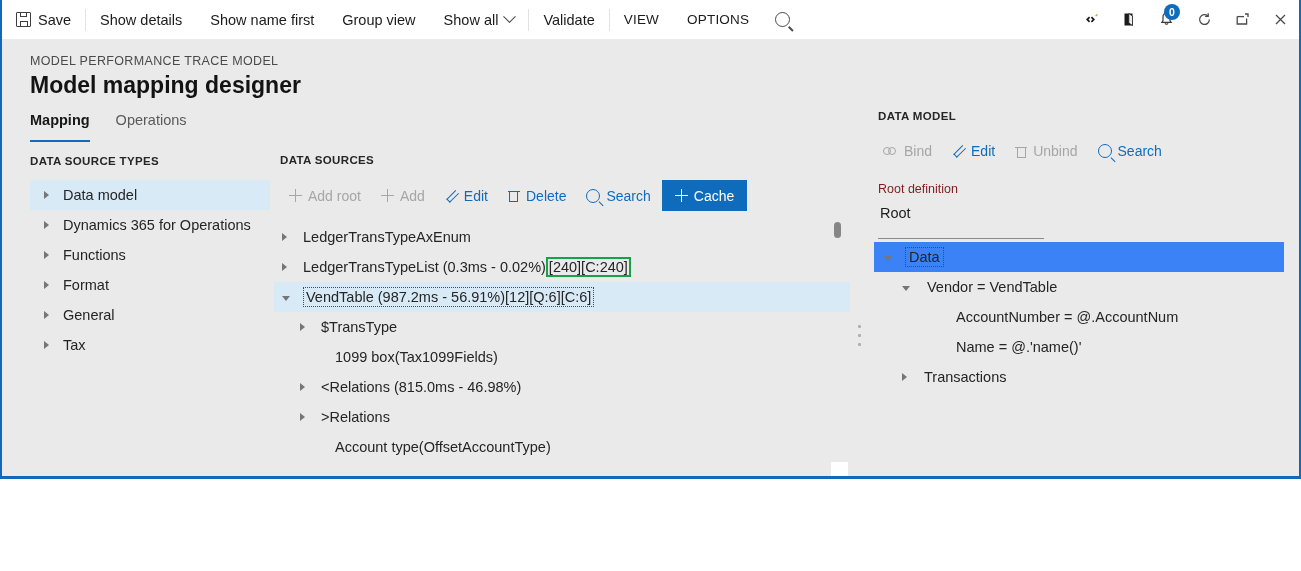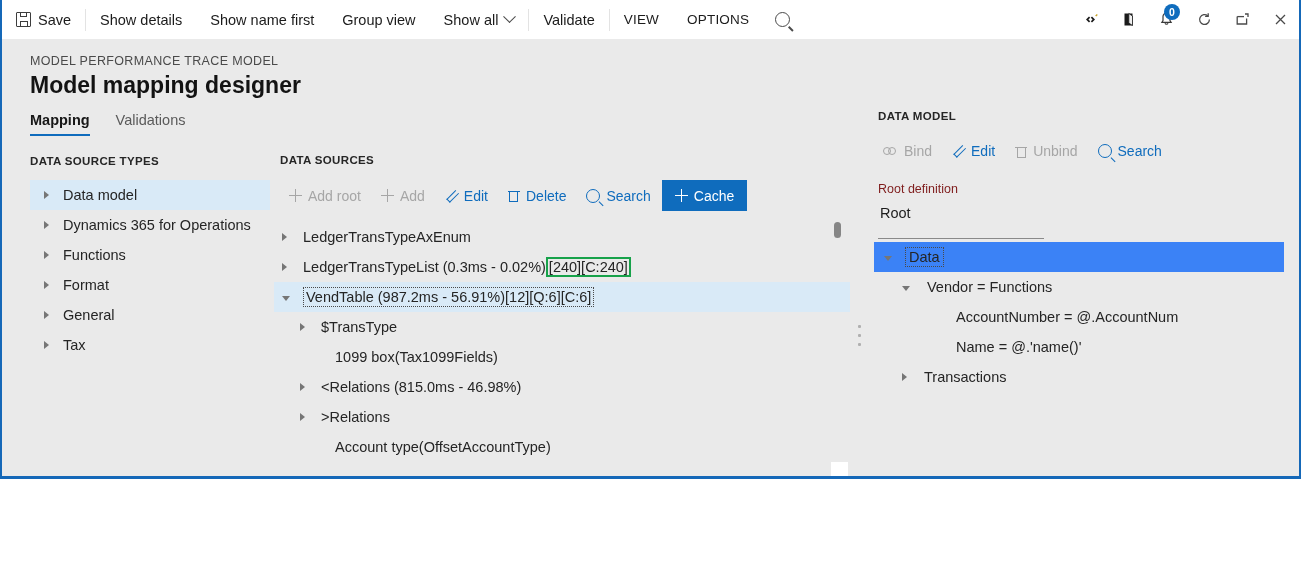--- a/index.html
+++ b/index.html
@@ -143,21 +143,21 @@
   
   .tabs {
     position: absolute;
     left: 28px; top: 112px;
     display: flex;
     gap: 26px;
   }
   .tab {
     font-size: 14.5px;
     color: #5a5a5a;
-    padding-bottom: 6px;
+    padding-bottom: 12px;
     cursor: pointer;
     border-bottom: 2.5px solid transparent;
   }
   .tab.active {
     color: #171717;
     font-weight: bold;
     border-bottom-color: #0f6cbd;
   }
 
   
@@ -511,21 +511,21 @@
     </div>
   </div>
 
   <div class="page-head">
     <div class="crumb">MODEL PERFORMANCE TRACE MODEL</div>
     <div class="page-title">Model mapping designer</div>
   </div>
 
   <div class="tabs">
     <div class="tab active">Mapping</div>
-    <div class="tab">Validations</div>
+    <div class="tab">Operations</div>
   </div>
 
   <div class="cap" style="left:28px; top:155px;">DATA SOURCE TYPES</div>
   <div class="dst-list">
     <div class="dst-row sel">
       <span class="tri"></span>
       <span class="dst-label">Data model</span>
     </div>
     <div class="dst-row">
       <span class="tri"></span>
@@ -651,21 +651,21 @@
     <div class="root-lab">Root definition</div>
     <div class="root-field">Root</div>
 
     <div class="dm-tree">
       <div class="dm-row sel" style="padding-left:10px;">
         <span class="tri open"></span>
         <span class="dm-txt focus">Data</span>
       </div>
       <div class="dm-row" style="padding-left:28px;">
         <span class="tri open"></span>
-        <span class="dm-txt">Vendor = Functions</span>
+        <span class="dm-txt">Vendor = VendTable</span>
       </div>
       <div class="dm-row" style="padding-left:46px;">
         <span class="tri blank"></span>
         <span class="dm-txt" style="margin-left:14px;">AccountNumber = @.AccountNum</span>
       </div>
       <div class="dm-row" style="padding-left:46px;">
         <span class="tri blank"></span>
         <span class="dm-txt" style="margin-left:14px;">Name = @.'name()'</span>
       </div>
       <div class="dm-row" style="padding-left:28px;">

